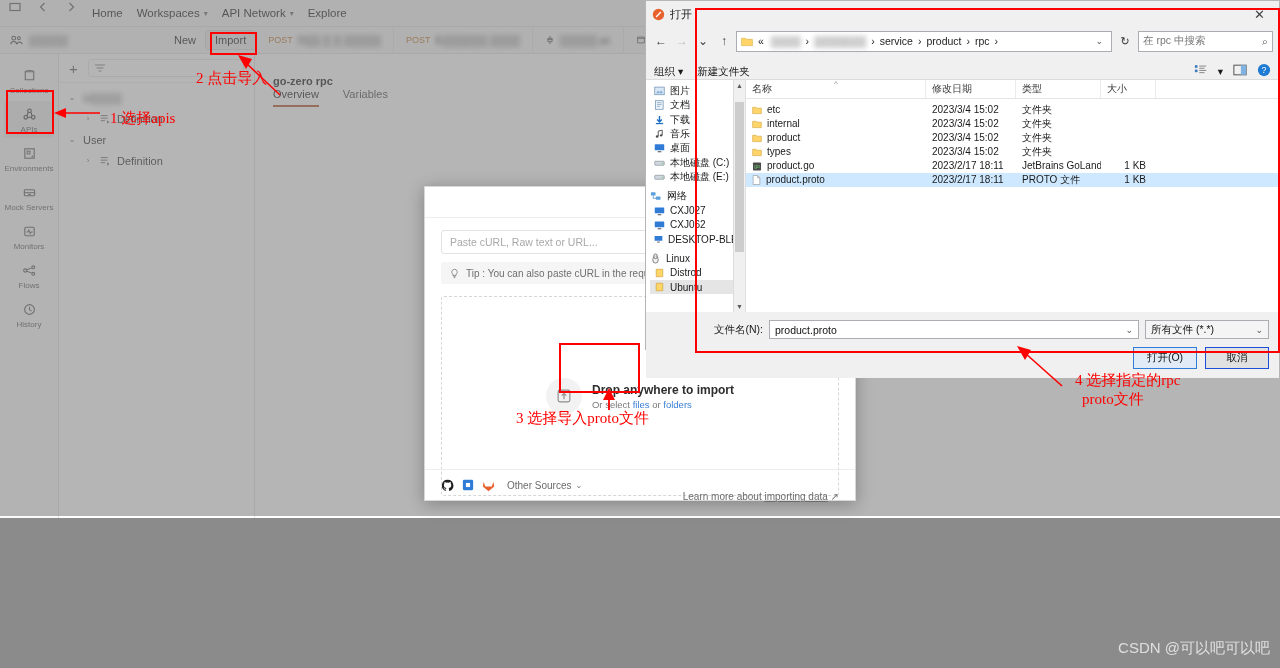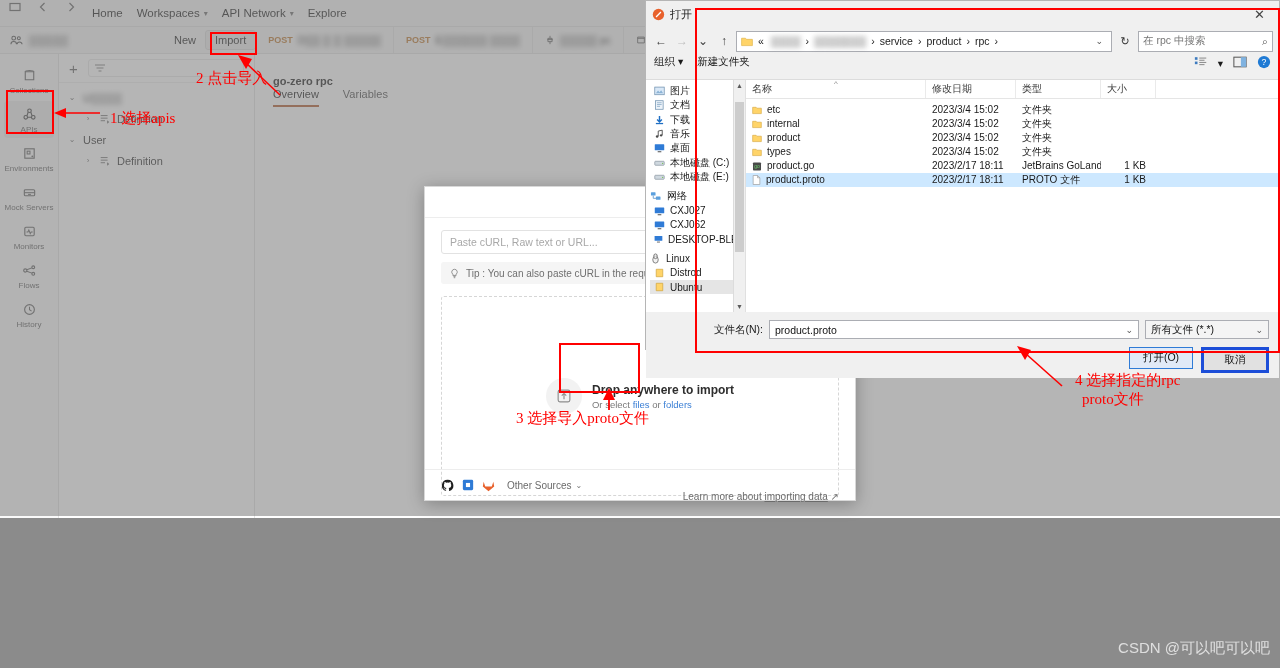--- a/index.html
+++ b/index.html
@@ -17,21 +17,21 @@
   .caret{font-size:8px;color:#777;}
   .pm-search{margin-left:auto;width:330px;height:17px;background:#fff;border:1px solid #dcdcdc;border-radius:3px;display:flex;align-items:center;gap:5px;padding:0 6px;font-size:10.5px;color:#9a9a9a;}
   .pm-search svg{flex:0 0 auto;}
 
   .pm-tabrow{height:26px;background:#f6f6f6;border-bottom:1px solid #e4e4e4;display:flex;align-items:center;}
   .pm-ws{display:flex;align-items:center;gap:6px;padding:0 10px;width:165px;box-sizing:border-box;font-size:11px;color:#2e2e2e;}
   .blur{filter:blur(2.4px);color:#4a4a4a;}
   .pm-btn{font-size:11px;color:#2e2e2e;padding:3px 9px;border-radius:3px;background:transparent;border:none;cursor:pointer;}
   .pm-btn.import{background:#ededed;border:1px solid #dcdcdc;}
   .tab{display:flex;align-items:center;gap:5px;padding:0 12px;height:26px;border-right:1px solid #e6e6e6;font-size:10.5px;color:#4a4a4a;}
-  .verb{color:#c2813c;font-weight:bold;font-size:9px;}
+  .verb{color:#c2813c;font-weight:normal;font-size:9px;}
 
   .pm-body{display:flex;height:464px;}
   .pm-rail{width:58px;background:#fafafa;border-right:1px solid #e4e4e4;padding-top:8px;display:flex;flex-direction:column;align-items:center;gap:2px;}
   .rail-item{width:50px;padding:6px 0 4px;border-radius:4px;display:flex;flex-direction:column;align-items:center;gap:3px;font-size:8px;color:#6a6a6a;cursor:pointer;}
   .rail-item.active{background:#eeeeee;}
   .rail-item svg{display:block;}
 
   .pm-sidebar{width:195px;border-right:1px solid #e4e4e4;background:#fff;}
   .sb-tools{height:28px;display:flex;align-items:center;gap:10px;padding:0 10px;border-bottom:1px solid #efefef;}
   .sb-plus{font-size:15px;color:#6b6b6b;}
@@ -74,21 +74,21 @@
   .fd-close{margin-left:auto;font-size:13px;color:#444;padding:0 8px;cursor:pointer;}
   .fd-nav{height:28px;display:flex;align-items:center;gap:3px;padding:0 6px;}
   .navbtn{width:18px;height:18px;display:flex;align-items:center;justify-content:center;font-size:12px;color:#3f3f3f;cursor:pointer;}
   .navbtn.dis{color:#bdbdbd;}
   .addrbar{flex:1;height:21px;background:#fff;border:1px solid #abadb3;display:flex;align-items:center;padding:0 4px;gap:3px;font-size:10.5px;color:#222;box-sizing:border-box;}
   .crumb{padding:0 2px;}
   .addr-caret{margin-left:auto;color:#555;font-size:9px;padding:0 4px;}
   .refresh{width:20px;height:21px;display:flex;align-items:center;justify-content:center;font-size:11px;color:#333;cursor:pointer;}
   .searchbox{width:135px;height:21px;background:#fff;border:1px solid #abadb3;display:flex;align-items:center;padding:0 4px;font-size:10.5px;color:#777;box-sizing:border-box;}
   .searchbox .mg{margin-left:auto;color:#555;}
-  .fd-cmd{height:24px;display:flex;align-items:flex-start;gap:14px;padding:0 8px;border-bottom:1px solid #dcdcdc;font-size:10.5px;color:#1a1a1a;background:#f0f0f0;}
+  .fd-cmd{height:24px;display:flex;align-items:flex-end;gap:14px;padding:0 8px;border-bottom:1px solid #dcdcdc;font-size:10.5px;color:#1a1a1a;background:#f0f0f0;}
   .fd-cmd .right{margin-left:auto;display:flex;align-items:center;gap:10px;}
   .fd-content{display:flex;height:232px;background:#fff;}
   .fd-tree{width:95px;border-right:1px solid #e0e0e0;padding:4px 0 0 4px;overflow:hidden;position:relative;}
   .tnode{display:flex;align-items:center;gap:5px;height:14.3px;font-size:10px;color:#1a1a1a;white-space:nowrap;padding-left:4px;cursor:pointer;}
   .tnode.grp{padding-left:0px;}
   .tnode.sel{background:#e5e5e5;}
   .tree-scroll{position:absolute;right:0;top:0;width:11px;height:100%;background:#f0f0f0;border-left:1px solid #dcdcdc;}
   .ts-thumb{position:absolute;left:1px;top:22px;width:9px;height:150px;background:#cdcdcd;}
   .ts-arrow{position:absolute;left:0;width:11px;height:11px;display:flex;align-items:center;justify-content:center;font-size:7px;color:#5a5a5a;}
   .fd-list{flex:1;position:relative;}
@@ -104,21 +104,21 @@
   .lrow div{padding-left:6px;box-sizing:border-box;height:14px;line-height:14px;overflow:hidden;white-space:nowrap;}
   .sortmark{position:absolute;left:88px;top:-5px;font-size:8px;color:#8a8a8a;}
   .fd-bottom{height:66px;background:#f0f0f0;position:relative;}
   .fn-row{display:flex;align-items:center;gap:6px;padding:8px 10px 0 68px;}
   .fn-lbl{font-size:10.5px;color:#1a1a1a;}
   .fn-input{flex:1;height:19px;background:#fff;border:1px solid #abadb3;display:flex;align-items:center;padding:0 5px;font-size:10.5px;color:#111;box-sizing:border-box;}
   .fn-input .cc{margin-left:auto;color:#555;font-size:9px;}
   .ft-select{width:124px;height:19px;background:#f4f4f4;border:1px solid #abadb3;display:flex;align-items:center;padding:0 5px;font-size:10.5px;color:#111;box-sizing:border-box;}
   .ft-select .cc{margin-left:auto;color:#555;font-size:9px;}
   .btn-row{display:flex;justify-content:flex-end;gap:8px;padding:8px 10px 0 0;}
-  .wbtn{width:62px;height:20px;font-size:10.5px;display:flex;align-items:center;justify-content:center;background:#e1e1e1;border:3px solid #1d4ed8;cursor:pointer;color:#111;}
+  .wbtn{width:62px;height:20px;font-size:10.5px;display:flex;align-items:center;justify-content:center;background:#e1e1e1;border:1px solid #1d4ed8;cursor:pointer;color:#111;}
   .wbtn.primary{background:#e1eaf7;border:1px solid #2f7bd6;}
 
   
   .ann{position:absolute;pointer-events:none;}
   .redbox{position:absolute;border:2px solid #ff0000;box-sizing:border-box;pointer-events:none;}
   .anntext{position:absolute;color:#ff0000;font-family:"Liberation Serif","DejaVu Serif",serif;font-size:15px;white-space:pre;pointer-events:none;}
   .wm{position:absolute;right:10px;bottom:10px;color:#e8e8e8;font-size:15px;opacity:.9;}
 </style>
 </head>
 <body>

